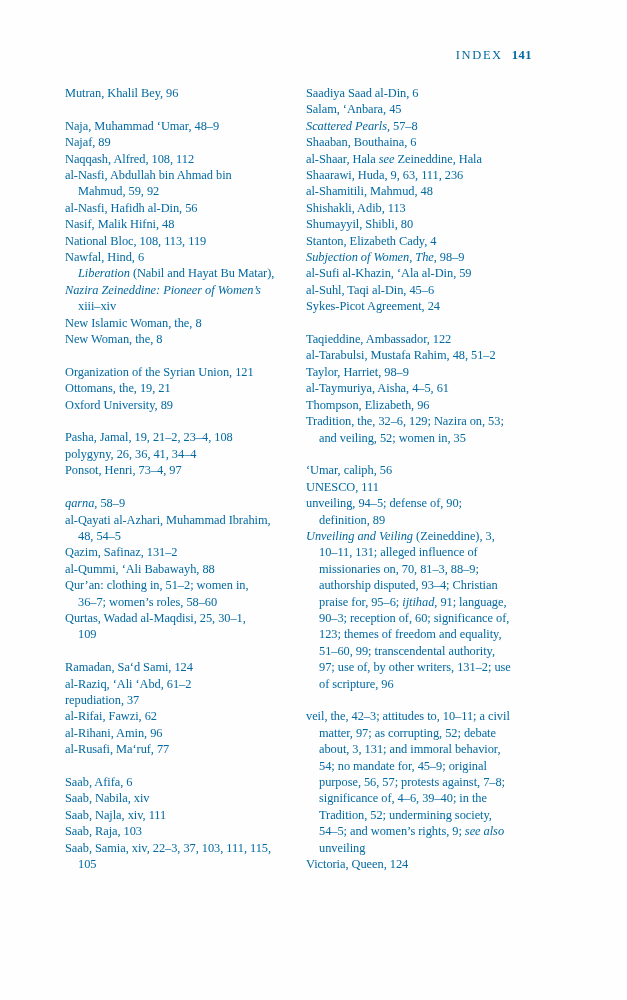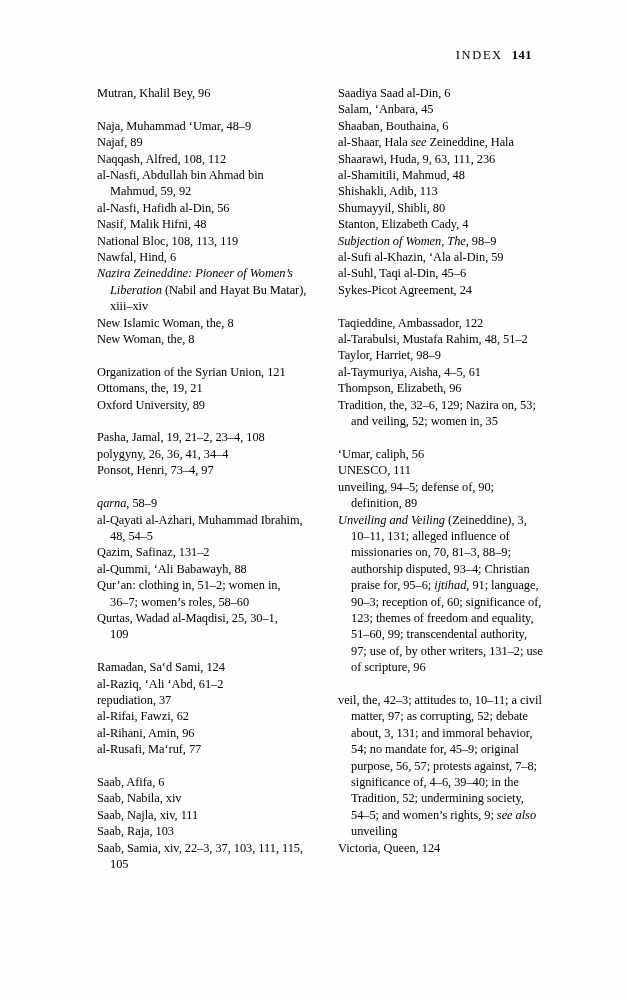--- a/index.html
+++ b/index.html
@@ -2,42 +2,41 @@
 <html><head>
 <meta charset="utf-8">
 <style>
   html, body { margin: 0; padding: 0; background: #ffffff; }
   .page {
     position: relative;
     width: 627px;
     height: 1000px;
     background: #fefefe;
     font-family: "Liberation Serif", serif;
-    color: #000000;
+    color: #0369a1;
     overflow: hidden;
   }
   .header {
     position: absolute;
     top: 48px;
     left: 65px;
     width: 467px;
     text-align: right;
     font-size: 12.5px;
     line-height: 14px;
     white-space: nowrap;
   }
   .running-head { letter-spacing: 1.6px; }
   .pagenum { font-weight: bold; margin-left: 9px; letter-spacing: 0.5px; }
   .col {
     position: absolute;
     top: 85px;
     width: 250px;
     font-size: 12.4px;
     line-height: 16.4px;
-    margin-left: 32px;
   }
   #col-left  { left: 65px; }
   #col-right { left: 306px; }
   .line {
     min-height: 16.4px;
     white-space: nowrap;
     letter-spacing: -0.05px;
   }
   .line.indent { padding-left: 13px; }
   .line i { font-style: italic; }
@@ -54,22 +53,22 @@
       <div class="line"></div>
       <div class="line">Naja, Muhammad ‘Umar, 48–9</div>
       <div class="line">Najaf, 89</div>
       <div class="line">Naqqash, Alfred, 108, 112</div>
       <div class="line">al-Nasfi, Abdullah bin Ahmad bin</div>
       <div class="line indent">Mahmud, 59, 92</div>
       <div class="line">al-Nasfi, Hafidh al-Din, 56</div>
       <div class="line">Nasif, Malik Hifni, 48</div>
       <div class="line">National Bloc, 108, 113, 119</div>
       <div class="line">Nawfal, Hind, 6</div>
+      <div class="line indent"><i>Liberation</i> (Nabil and Hayat Bu Matar),</div>
       <div class="line"><i>Nazira Zeineddine: Pioneer of Women’s</i></div>
-      <div class="line indent"><i>Liberation</i> (Nabil and Hayat Bu Matar),</div>
       <div class="line indent">xiii–xiv</div>
       <div class="line">New Islamic Woman, the, 8</div>
       <div class="line">New Woman, the, 8</div>
       <div class="line"></div>
       <div class="line">Organization of the Syrian Union, 121</div>
       <div class="line">Ottomans, the, 19, 21</div>
       <div class="line">Oxford University, 89</div>
       <div class="line"></div>
       <div class="line">Pasha, Jamal, 19, 21–2, 23–4, 108</div>
       <div class="line">polygyny, 26, 36, 41, 34–4</div>
@@ -95,20 +94,21 @@
       <div class="line">Saab, Afifa, 6</div>
       <div class="line">Saab, Nabila, xiv</div>
       <div class="line">Saab, Najla, xiv, 111</div>
       <div class="line">Saab, Raja, 103</div>
       <div class="line">Saab, Samia, xiv, 22–3, 37, 103, 111, 115,</div>
       <div class="line indent">105</div>
     </div>
   <div class="col" id="col-right">
       <div class="line">Saadiya Saad al-Din, 6</div>
       <div class="line">Salam, ‘Anbara, 45</div>
+      <div class="line"><i>Scattered Pearls</i>, 57–8</div>
       <div class="line">Shaaban, Bouthaina, 6</div>
       <div class="line">al-Shaar, Hala <i>see</i> Zeineddine, Hala</div>
       <div class="line">Shaarawi, Huda, 9, 63, 111, 236</div>
       <div class="line">al-Shamitili, Mahmud, 48</div>
       <div class="line">Shishakli, Adib, 113</div>
       <div class="line">Shumayyil, Shibli, 80</div>
       <div class="line">Stanton, Elizabeth Cady, 4</div>
       <div class="line"><i>Subjection of Women, The</i>, 98–9</div>
       <div class="line">al-Sufi al-Khazin, ‘Ala al-Din, 59</div>
       <div class="line">al-Suhl, Taqi al-Din, 45–6</div>

